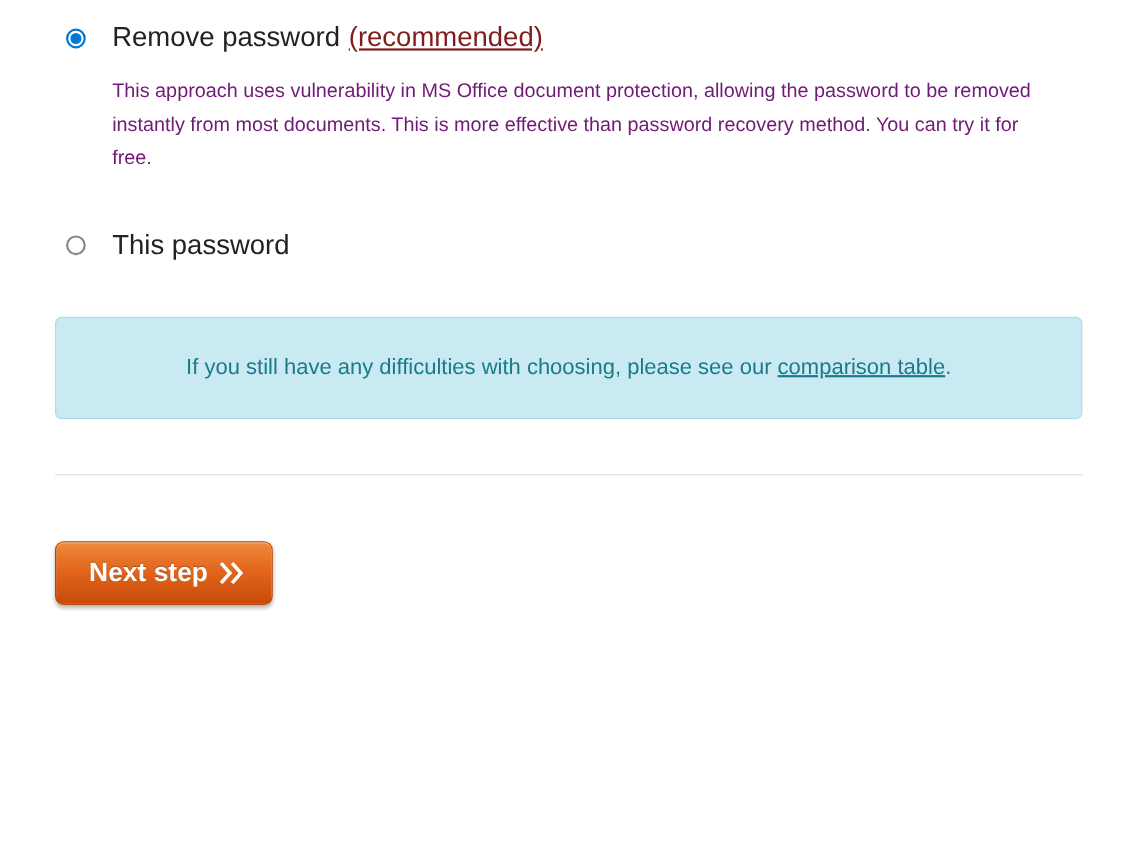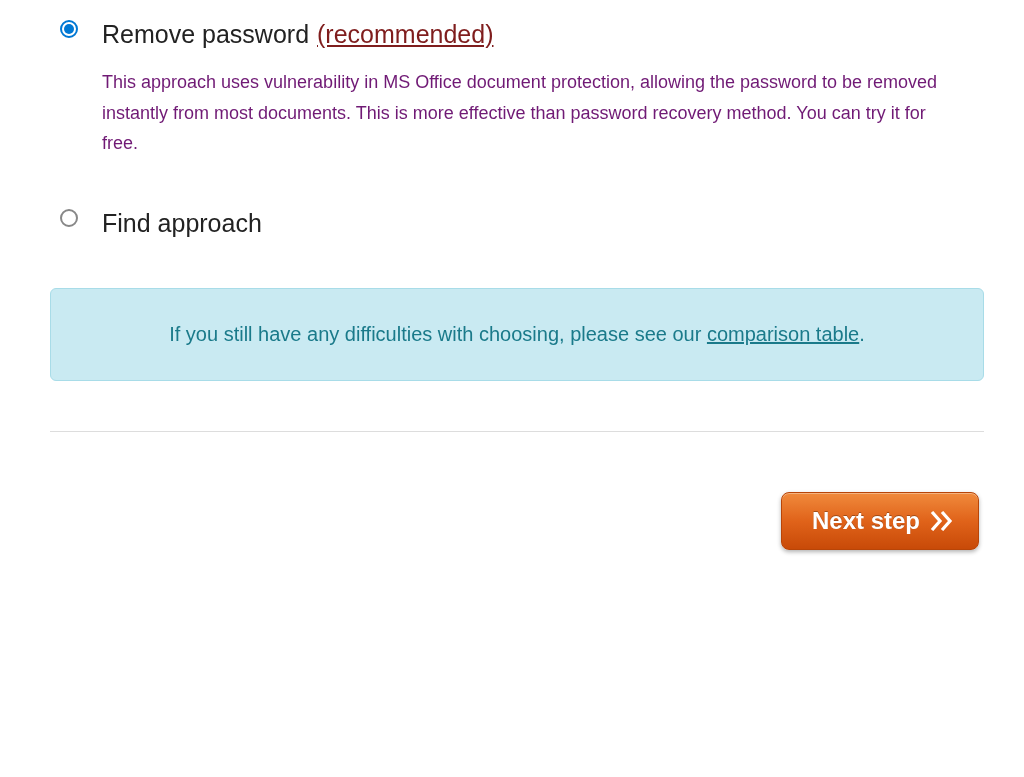--- a/index.html
+++ b/index.html
@@ -10,20 +10,21 @@
       height: 777px;
       padding: 20px 40px 20px 50px;
       color: #333;
     }
     .option {
       margin-bottom: 50px;
       padding-left: 10px;
     }
     .option-header {
       display: flex;
+      align-items: center;
       margin-bottom: 18px;
     }
     .radio {
       width: 18px;
       height: 18px;
       border-radius: 50%;
       border: 2px solid #888;
       margin-right: 24px;
       position: relative;
       flex-shrink: 0;
@@ -77,21 +78,21 @@
       color: #1a7a8a;
       text-decoration: underline;
     }
     .divider {
       border: none;
       border-top: 1px solid #ddd;
       margin-bottom: 60px;
     }
     .button-row {
       display: flex;
-      justify-content: flex-end;
+      justify-content: flex-start;
       padding-right: 5px;
     }
     .next-button {
       background: linear-gradient(to bottom, #f08a3c 0%, #e0631a 50%, #c84a08 100%);
       border: 1px solid #b84508;
       border-radius: 8px;
       color: #fff;
       font-size: 24px;
       font-weight: bold;
       padding: 14px 22px 14px 30px;
@@ -118,21 +119,21 @@
     <span class="radio selected"></span>
     <span class="option-title">Remove password</span>
     <span class="option-suffix">(recommended)</span>
   </div>
   <p class="option-description">This approach uses vulnerability in MS Office document protection, allowing the password to be removed instantly from most documents. This is more effective than password recovery method. You can try it for free.</p>
 </div>
 
 <div class="option">
   <div class="option-header">
     <span class="radio"></span>
-    <span class="option-title">Find approach</span>
+    <span class="option-title">This password</span>
   </div>
 </div>
 
 <div class="info-box">
   <span>If you still have any difficulties with choosing, please see our </span><a href="#">comparison table</a><span>.</span>
 </div>
 
 <hr class="divider">
 
 <div class="button-row">

